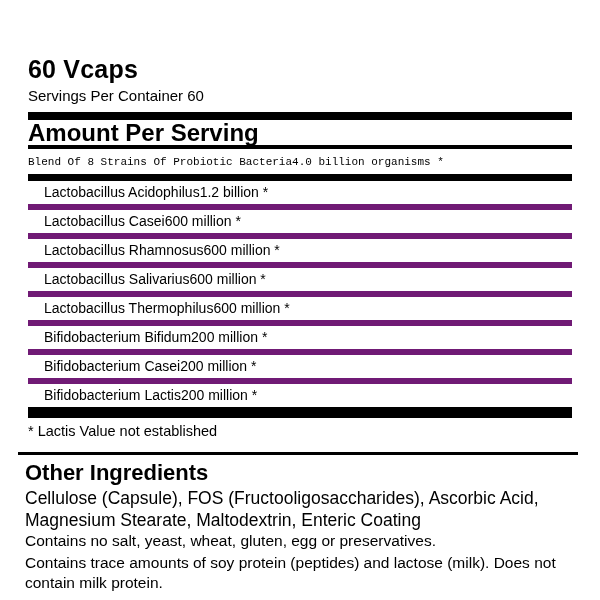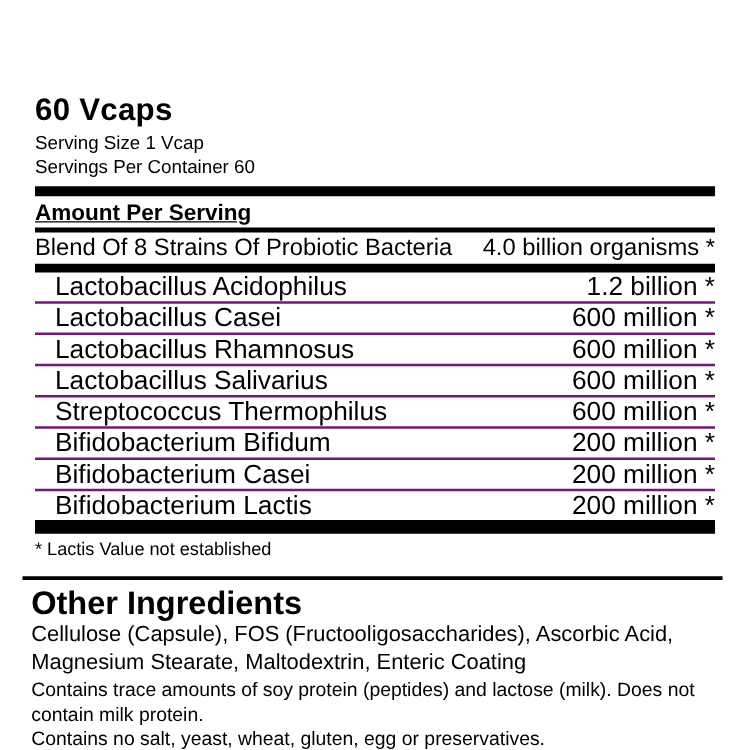--- a/index.html
+++ b/index.html
@@ -11,91 +11,91 @@
     height: 600px;
     background: #ffffff;
     color: #000000;
     font-family: "Liberation Sans", sans-serif;
     position: relative;
     overflow: hidden;
   }
   .label {
     position: absolute;
     left: 28px;
-    top: 75px;
+    top: 56px;
     width: 544px;
   }
   .product-title {
     font-size: 25px;
     font-weight: bold;
     line-height: 26px;
     letter-spacing: 0.2px;
     margin: 0 0 5px 0;
   }
   .serving-line {
     font-size: 15px;
     line-height: 18.5px;
   }
   .bar-thick-top {
     height: 8px;
     background: #000;
     margin-top: 6px;
   }
   .section-title {
-    font-size: 18px;
+    font-size: 24px;
     font-weight: bold;
     line-height: 20px;
     padding: 3px 0 2px 0;
-    text-decoration: underline;
   }
   .rule-medium {
     height: 4px;
     background: #000;
   }
   .blend-row {
     display: flex;
-    justify-content: space-between;
+    justify-content: flex-start;
     align-items: baseline;
-    font-size: 19px;
+    font-size: 11px;
     line-height: 18px;
     padding: 4px 0 3px 0;
+    font-family: Liberation Mono, monospace;
   }
   .bar-thick-mid {
     height: 7px;
     background: #000;
   }
   .strain-row {
     display: flex;
-    justify-content: space-between;
+    justify-content: flex-start;
     align-items: center;
-    font-size: 21px;
+    font-size: 14px;
     height: 23px;
   }
   .strain-row + .strain-row {
-    border-top: 2px solid #701a75;
+    border-top: 6px solid #701a75;
   }
   .strain-name {
     padding-left: 16px;
   }
   .bar-thick-bottom {
     height: 11px;
     background: #000;
   }
   .footnote {
     font-size: 14.5px;
     line-height: 16px;
     padding: 5px 0 6px 0;
   }
   .rule-section {
     height: 3px;
     background: #000;
     margin: 7px -6px 0 -10px;
   }
   .other-title {
-    font-size: 26px;
+    font-size: 22px;
     font-weight: bold;
     line-height: 26px;
     margin: 5px 0 1px -3px;
   }
   .ingredients-text {
     font-size: 17.5px;
     line-height: 22px;
     margin-left: -3px;
   }
   .note-text {
@@ -106,21 +106,20 @@
   .note-text.first {
     margin-top: 3px;
   }
 </style>
 </head>
 <body>
 
 <div class="label">
 
   <div class="product-title">60 Vcaps</div>
-  <div class="serving-line">Serving Size 1 Vcap</div>
   <div class="serving-line">Servings Per Container 60</div>
 
   <div class="bar-thick-top"></div>
 
   <div class="section-title">Amount Per Serving</div>
 
   <div class="rule-medium"></div>
 
   <div class="blend-row">
     <span>Blend Of 8 Strains Of Probiotic Bacteria</span>
@@ -139,21 +138,21 @@
   </div>
   <div class="strain-row">
     <span class="strain-name">Lactobacillus Rhamnosus</span>
     <span>600 million *</span>
   </div>
   <div class="strain-row">
     <span class="strain-name">Lactobacillus Salivarius</span>
     <span>600 million *</span>
   </div>
   <div class="strain-row">
-    <span class="strain-name">Streptococcus Thermophilus</span>
+    <span class="strain-name">Lactobacillus Thermophilus</span>
     <span>600 million *</span>
   </div>
   <div class="strain-row">
     <span class="strain-name">Bifidobacterium Bifidum</span>
     <span>200 million *</span>
   </div>
   <div class="strain-row">
     <span class="strain-name">Bifidobacterium Casei</span>
     <span>200 million *</span>
   </div>
@@ -163,16 +162,16 @@
   </div>
 
   <div class="bar-thick-bottom"></div>
 
   <div class="footnote">* Lactis Value not established</div>
 
   <div class="rule-section"></div>
 
   <div class="other-title">Other Ingredients</div>
   <div class="ingredients-text">Cellulose (Capsule), FOS (Fructooligosaccharides), Ascorbic Acid, Magnesium Stearate, Maltodextrin, Enteric Coating</div>
+  <div class="note-text">Contains no salt, yeast, wheat, gluten, egg or preservatives.</div>
   <div class="note-text first">Contains trace amounts of soy protein (peptides) and lactose (milk). Does not contain milk protein.</div>
-  <div class="note-text">Contains no salt, yeast, wheat, gluten, egg or preservatives.</div>
 
 </div>
 
 </body></html>

